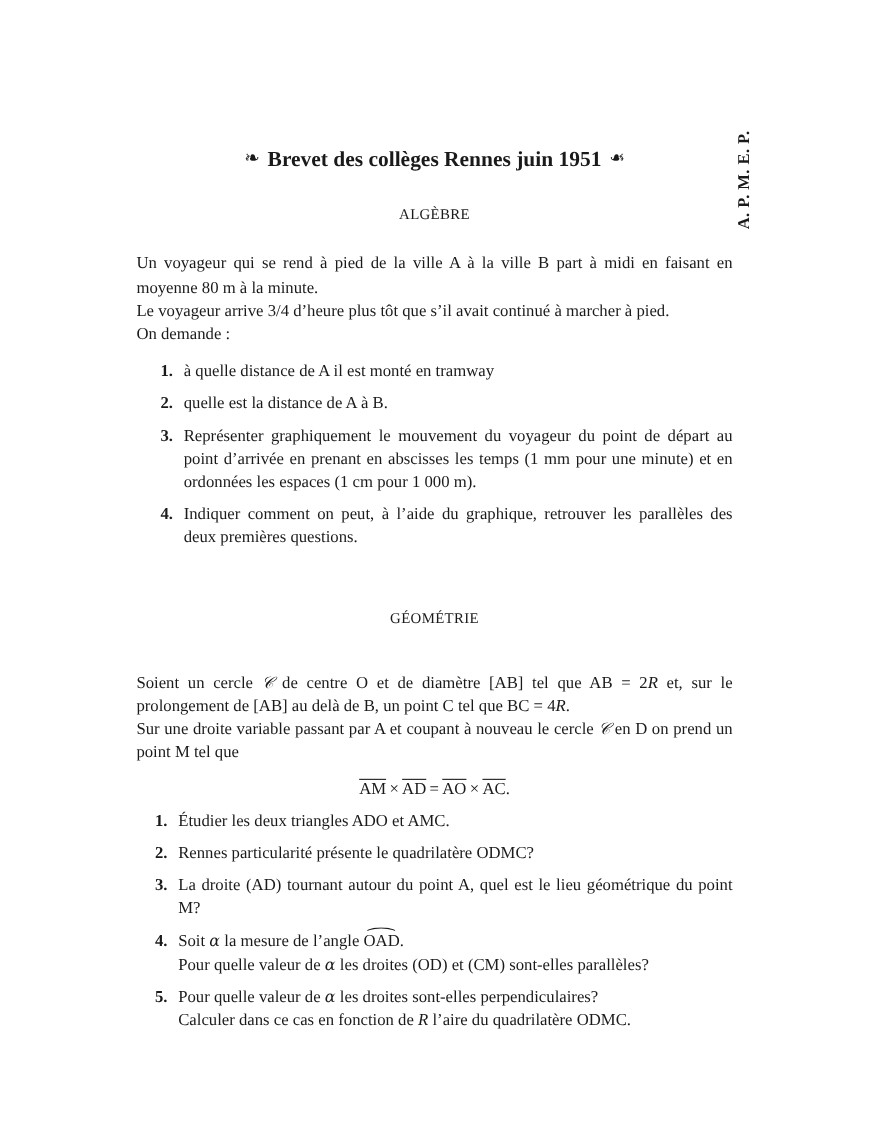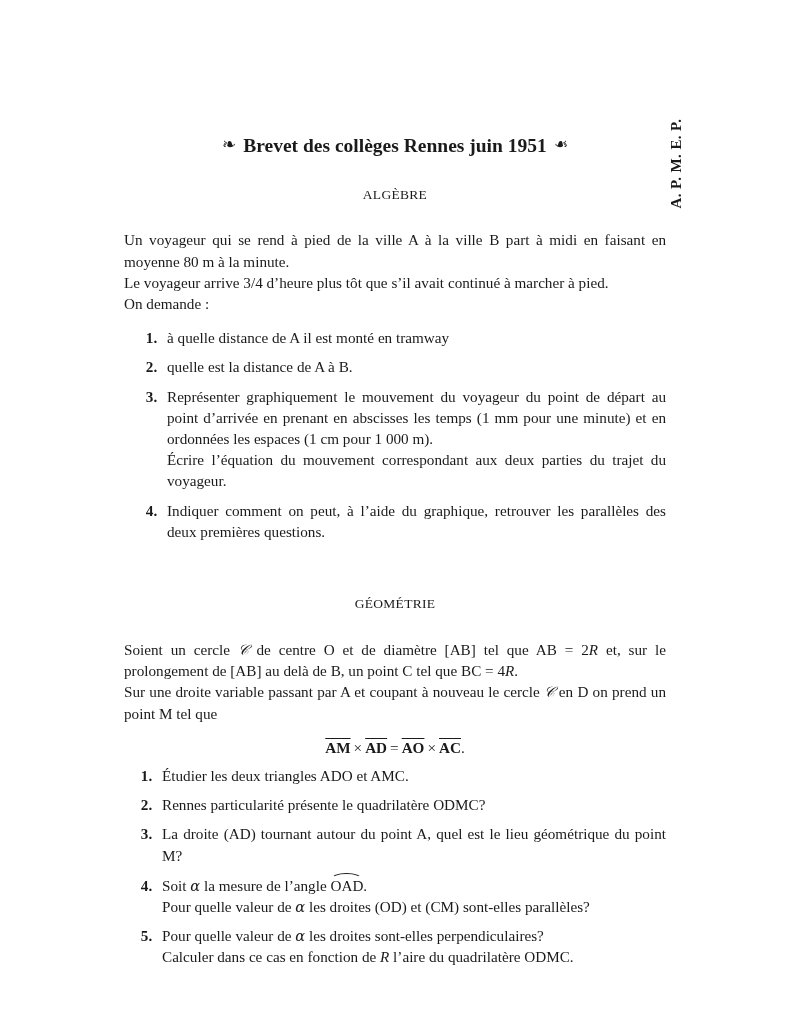--- a/index.html
+++ b/index.html
@@ -73,21 +73,21 @@
 
   .section-head {
     text-align: center;
     font-weight: normal;
     font-size: 13.5px;
     letter-spacing: 0.3px;
     margin: 0 0 26px 0;
   }
   .section-head.geo {
     margin-top: 54px;
-    margin-bottom: 27px;
+    margin-bottom: 40px;
   }
 
   p.body-text {
     margin: 0;
     font-size: 15.2px;
     line-height: 21.2px;
     text-align: justify;
     text-justify: inter-word;
   }
   p.body-text.no-just {
@@ -119,21 +119,20 @@
 
   .eq {
     text-align: center;
     font-size: 15.2px;
     margin: 13px 0 0 0;
     line-height: 21.2px;
   }
   .ovl {
     text-decoration: overline;
     text-underline-offset: 0;
-    font-weight: bold;
   }
   .times {
     padding: 0 3px;
   }
 
   .scriptc {
     font-family: "DejaVu Serif", serif;
     font-style: italic;
     font-size: 14.6px;
   }
@@ -185,21 +184,20 @@
 
     <ol class="qlist">
       <li>
         <span>à quelle distance de A il est monté en tramway</span>
       </li>
       <li>
         <span>quelle est la distance de A à B.</span>
       </li>
       <li>
         <span>Représenter graphiquement le mouvement du voyageur du point de départ au point d’arrivée en prenant en abscisses les temps (1 mm pour une minute) et en ordonnées les espaces (1 cm pour 1 000 m).</span>
-        <span class="sub-line">Écrire l’équation du mouvement correspondant aux deux parties du trajet du voyageur.</span>
       </li>
       <li>
         <span>Indiquer comment on peut, à l’aide du graphique, retrouver les parallèles des deux premières questions.</span>
       </li>
     </ol>
 
     <h2 class="section-head geo">GÉOMÉTRIE</h2>
 
     <p class="body-text"><span>Soient un cercle </span><span class="scriptc">𝒞</span><span> de centre O et de diamètre [AB] tel que AB = 2</span><i class="mathvar">R</i><span> et, sur le prolongement de [AB] au delà de B, un point C tel que BC = 4</span><i class="mathvar">R</i><span>.</span></p>
 

